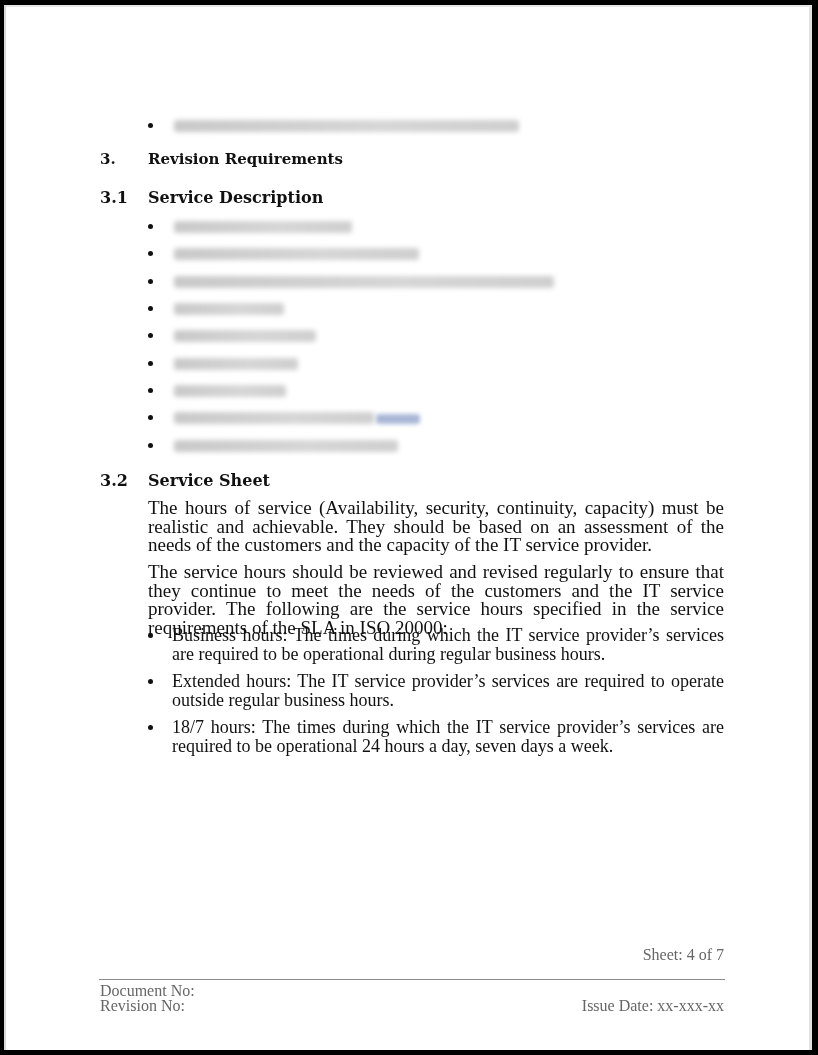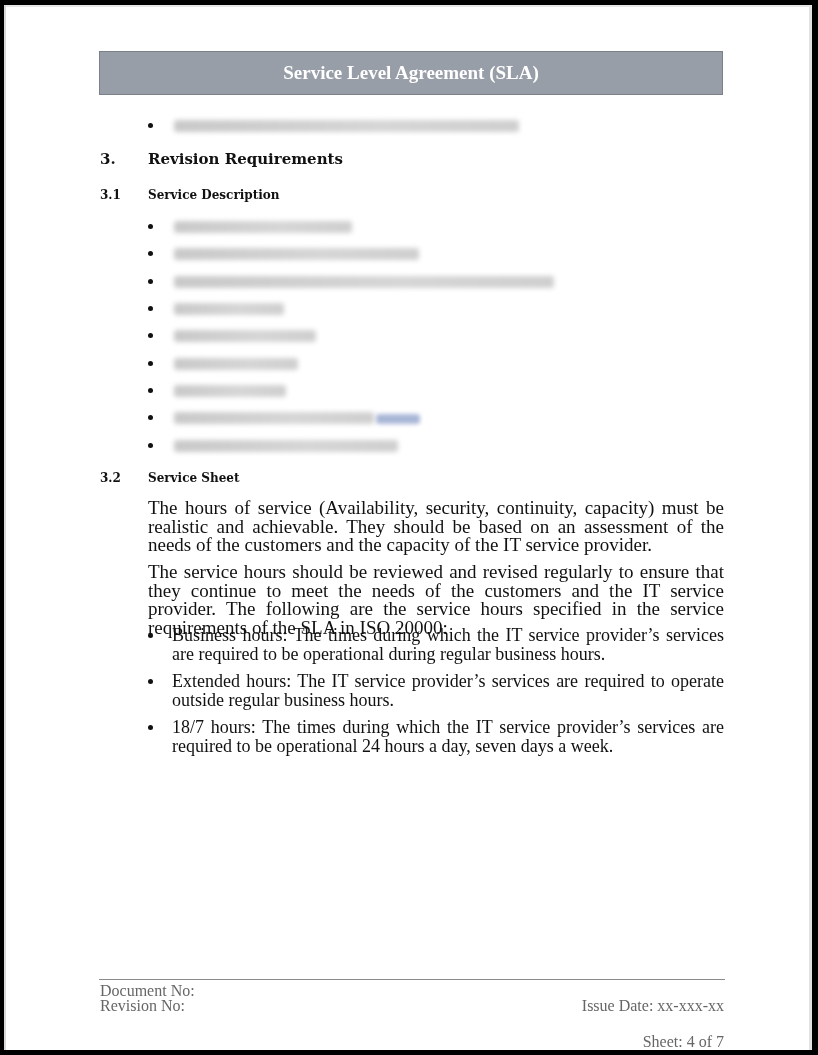--- a/index.html
+++ b/index.html
@@ -26,38 +26,37 @@
   .blur-link {
     position: absolute; height: 10px; background: #a8b6d6; filter: blur(2px); border-radius: 3px;
   }
   .bullet {
     position: absolute; width: 5px; height: 5px; border-radius: 50%; background: #111;
   }
   .h-num, .h-text {
     position: absolute; font-weight: bold; color: #111; font-size: 15px;
     font-family: "DejaVu Serif", serif;
   }
-  .h2 { font-size: 12px; }
+  .h2 { font-size: 16px; }
   .para {
     position: absolute; left: 144px; width: 576px; font-size: 19px; line-height: 18.5px;
     color: #111; text-align: justify; font-family: "Liberation Serif", serif;
   }
   .li-text {
     position: absolute; left: 168px; width: 552px; font-size: 18px; line-height: 18.5px;
     color: #111; text-align: justify; font-family: "Liberation Serif", serif;
   }
   .footer-rule { position: absolute; left: 95px; top: 974px; width: 626px; height: 1px; background: #8a8a8a; }
   .footer-text { position: absolute; font-size: 16px; color: #666; font-family: "Liberation Serif", serif; }
 </style>
 </head>
 <body>
 
 <div class="page">
 
-  <div class="banner">Service Level Agreement (SLA)</div>
 
   <div class="bullet" style="left:144px; top:118px;"></div>
   <div class="blur-line" style="left:170px; top:115px; width:345px;"></div>
 
   <div class="h-num" style="left:96px; top:145px;">3.</div>
   <div class="h-text" style="left:144px; top:145px;">Revision Requirements</div>
 
   <div class="h-num h2" style="left:96px; top:183px;">3.1</div>
   <div class="h-text h2" style="left:144px; top:183px;">Service Description</div>
 
@@ -104,15 +103,15 @@
     <div class="bullet" style="left:144px; top:674px;"></div>
     <div class="li-text" style="top:667px;">Extended hours: The IT service provider’s services are required to operate outside regular business hours.</div>
 
     <div class="bullet" style="left:144px; top:720px;"></div>
     <div class="li-text" style="top:713px;">18/7 hours: The times during which the IT service provider’s services are required to be operational 24 hours a day, seven days a week.</div>
   </div>
 
   <div class="footer-rule"></div>
   <div class="footer-text" style="left:96px; top:977px;">Document No:</div>
   <div class="footer-text" style="left:96px; top:992px;">Revision No:</div>
-  <div class="footer-text" style="right:88px; top:1028px;">Sheet: 4 of 7</div>
+  <div class="footer-text" style="right:88px; top:941px;">Sheet: 4 of 7</div>
   <div class="footer-text" style="right:88px; top:992px;">Issue Date: xx-xxx-xx</div>
 </div>
 
 </body></html>

